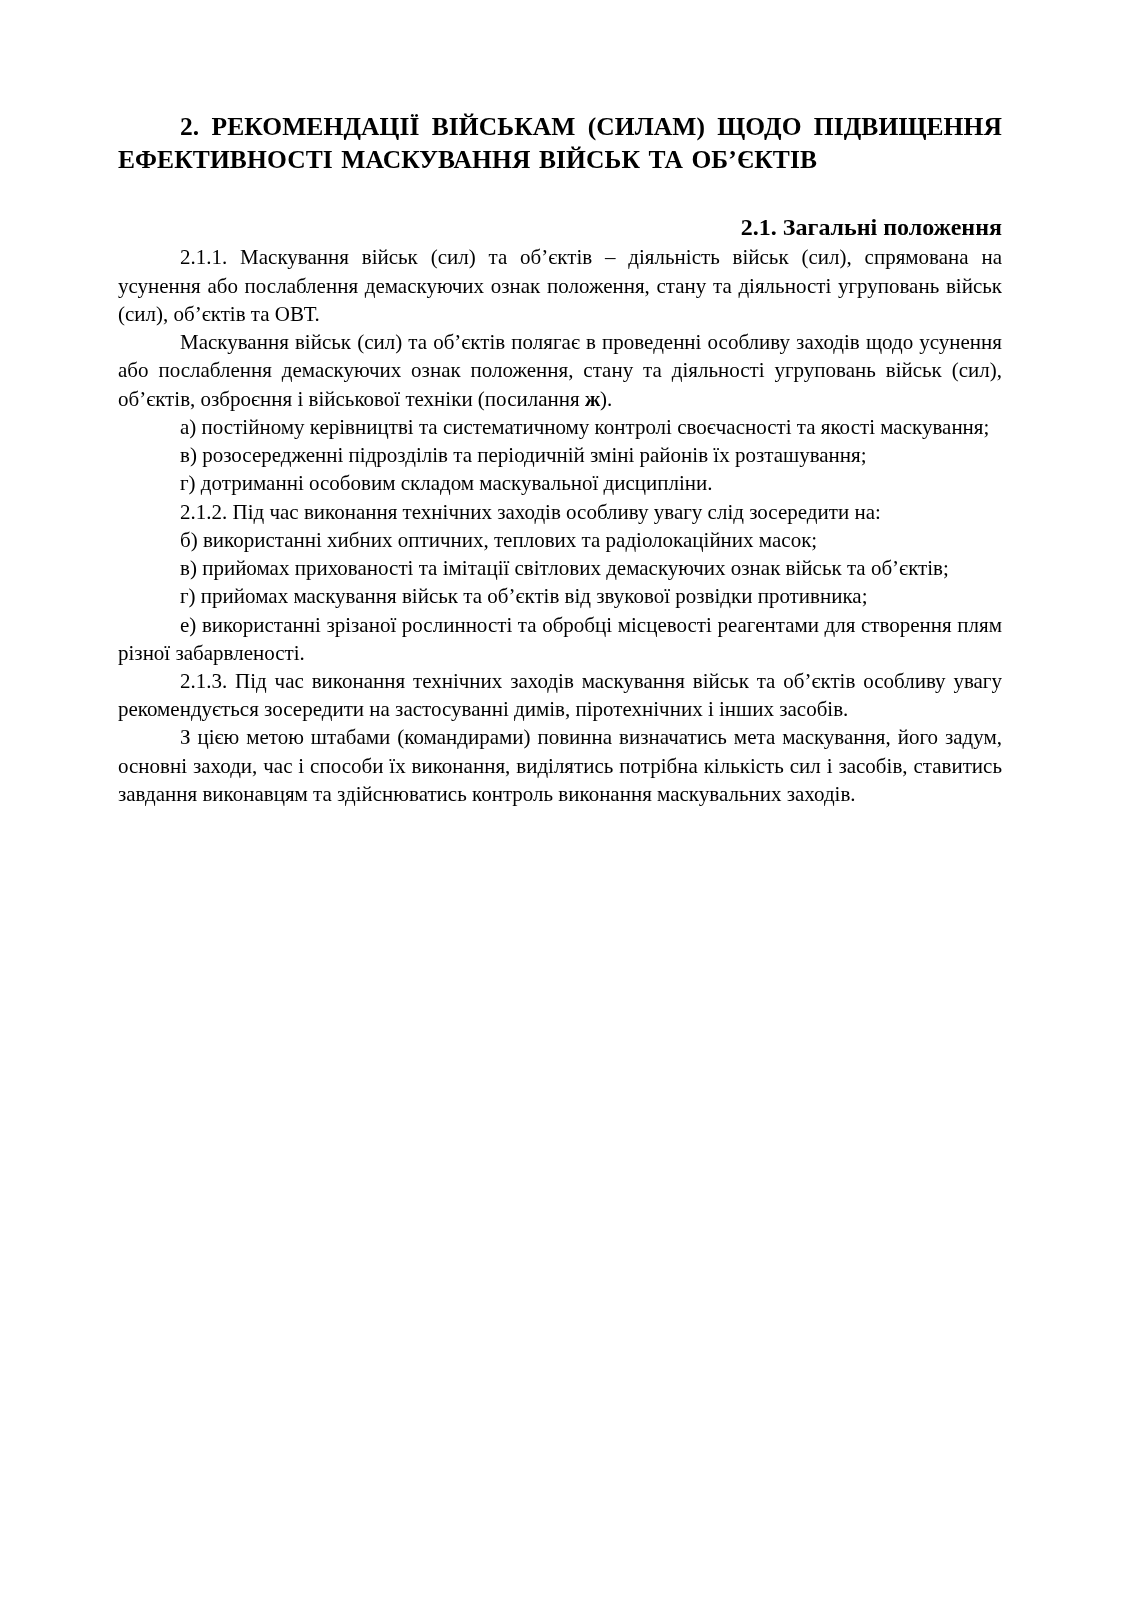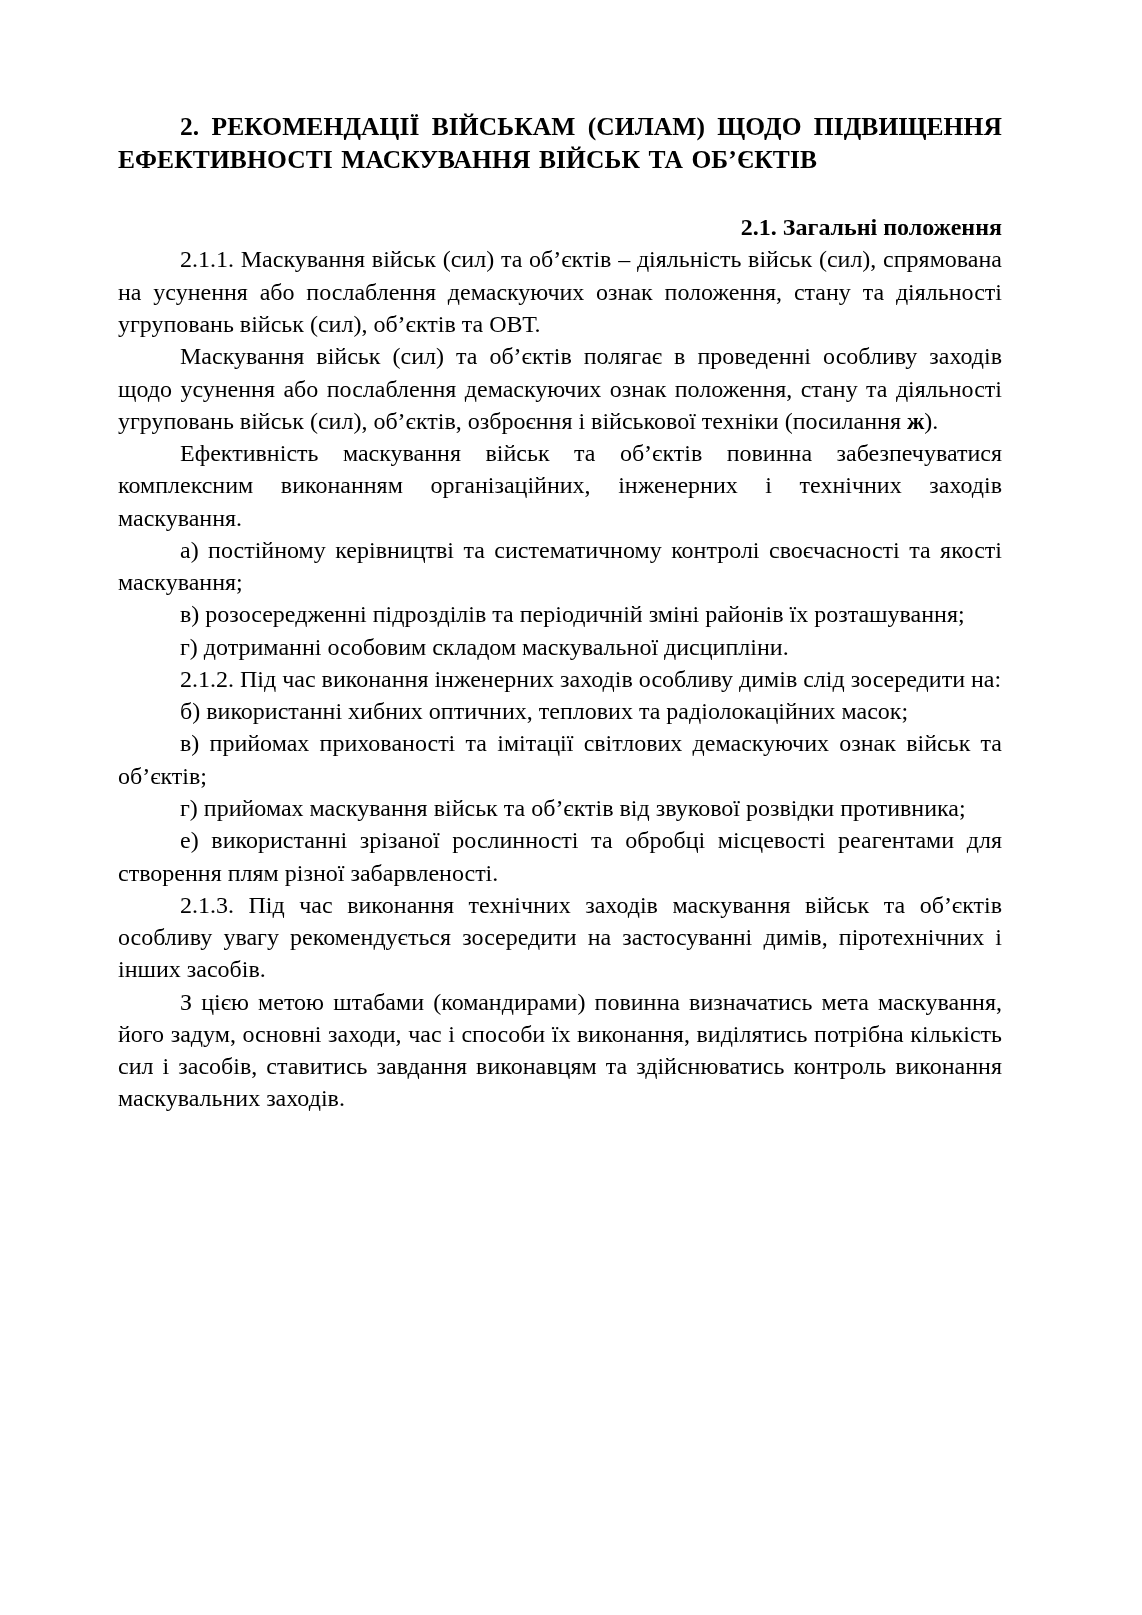--- a/index.html
+++ b/index.html
@@ -42,21 +42,21 @@
   .sub-title {
     font-size: 24px;
     font-weight: bold;
     line-height: 1.30;
     text-indent: 62px;
     margin: 36px 0 0 0;
     text-align: right;
   }
   
   p.para {
-    font-size: 24px;
+    font-size: 21px;
     line-height: 1.345;
     text-align: justify;
     text-align-last: left;
     text-indent: 62px;
     margin: 0;
     hyphens: none;
   }
   .first-body {
     margin-top: 34px;
   }
@@ -84,28 +84,27 @@
   <div class="content">
 
     <h1 class="doc-title">2. РЕКОМЕНДАЦІЇ ВІЙСЬКАМ (СИЛАМ) ЩОДО ПІДВИЩЕННЯ ЕФЕКТИВНОСТІ МАСКУВАННЯ ВІЙСЬК ТА ОБ’ЄКТІВ</h1>
 
     <h2 class="sub-title">2.1. Загальні положення</h2>
 
     <p class="para first-body">2.1.1. Маскування військ (сил) та об’єктів – діяльність військ (сил), спрямована на усунення або послаблення демаскуючих ознак положення, стану та діяльності угруповань військ (сил), об’єктів та ОВТ.</p>
 
     <p class="para"><span>Маскування військ (сил) та об’єктів полягає в проведенні особливу заходів щодо усунення або послаблення демаскуючих ознак положення, стану та діяльності угруповань військ (сил), об’єктів, озброєння і військової техніки (посилання </span><span class="bold-ref">ж</span><span>).</span></p>
 
-    <p class="para">Ефективність маскування військ та об’єктів повинна забезпечуватися комплексним виконанням організаційних, інженерних і технічних заходів маскування.</p>
 
 
     <p class="para">а) постійному керівництві та систематичному контролі своєчасності та якості маскування;</p>
     <p class="para">в) розосередженні підрозділів та періодичній зміні районів їх розташування;</p>
     <p class="para">г) дотриманні особовим складом маскувальної дисципліни.</p>
 
-    <p class="para gap-before">2.1.2. Під час виконання інженерних заходів особливу димів слід зосередити на:</p>
+    <p class="para gap-before">2.1.2. Під час виконання технічних заходів особливу увагу слід зосередити на:</p>
 
     <p class="para">б) використанні хибних оптичних, теплових та радіолокаційних масок;</p>
     <p class="para">в) прийомах прихованості та імітації світлових демаскуючих ознак військ та об’єктів;</p>
     <p class="para">г) прийомах маскування військ та об’єктів від звукової розвідки противника;</p>
     <p class="para">е) використанні зрізаної рослинності та обробці місцевості реагентами для створення плям різної забарвленості.</p>
 
     <p class="para gap-before">2.1.3. Під час виконання технічних заходів маскування військ та об’єктів особливу увагу рекомендується зосередити на застосуванні димів, піротехнічних і інших засобів.</p>
 
     <p class="para">З цією метою штабами (командирами) повинна визначатись мета маскування, його задум, основні заходи, час і способи їх виконання, виділятись потрібна кількість сил і засобів, ставитись завдання виконавцям та здійснюватись контроль виконання маскувальних заходів.</p>
 

